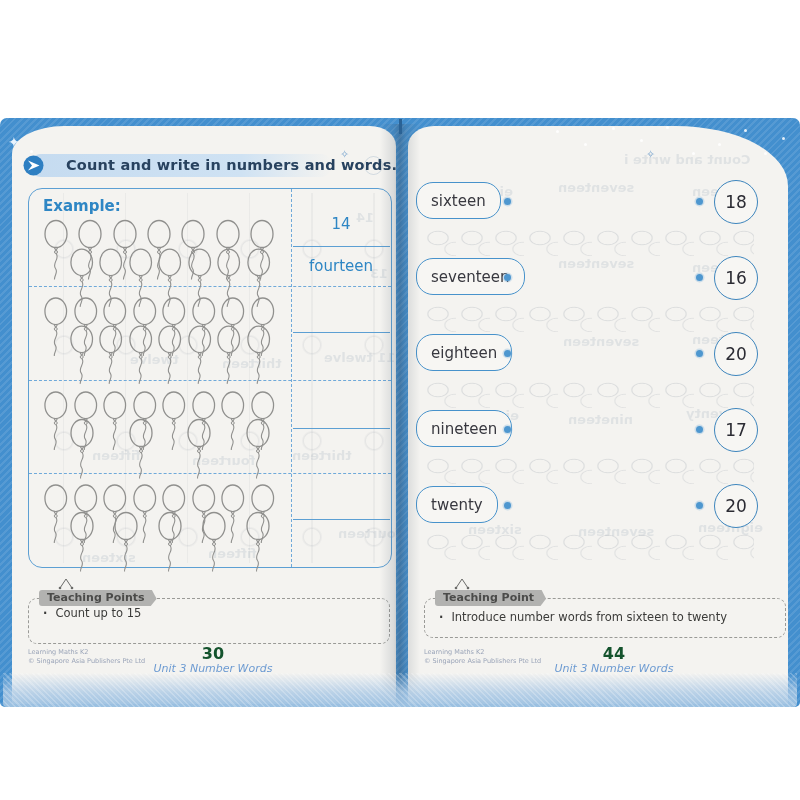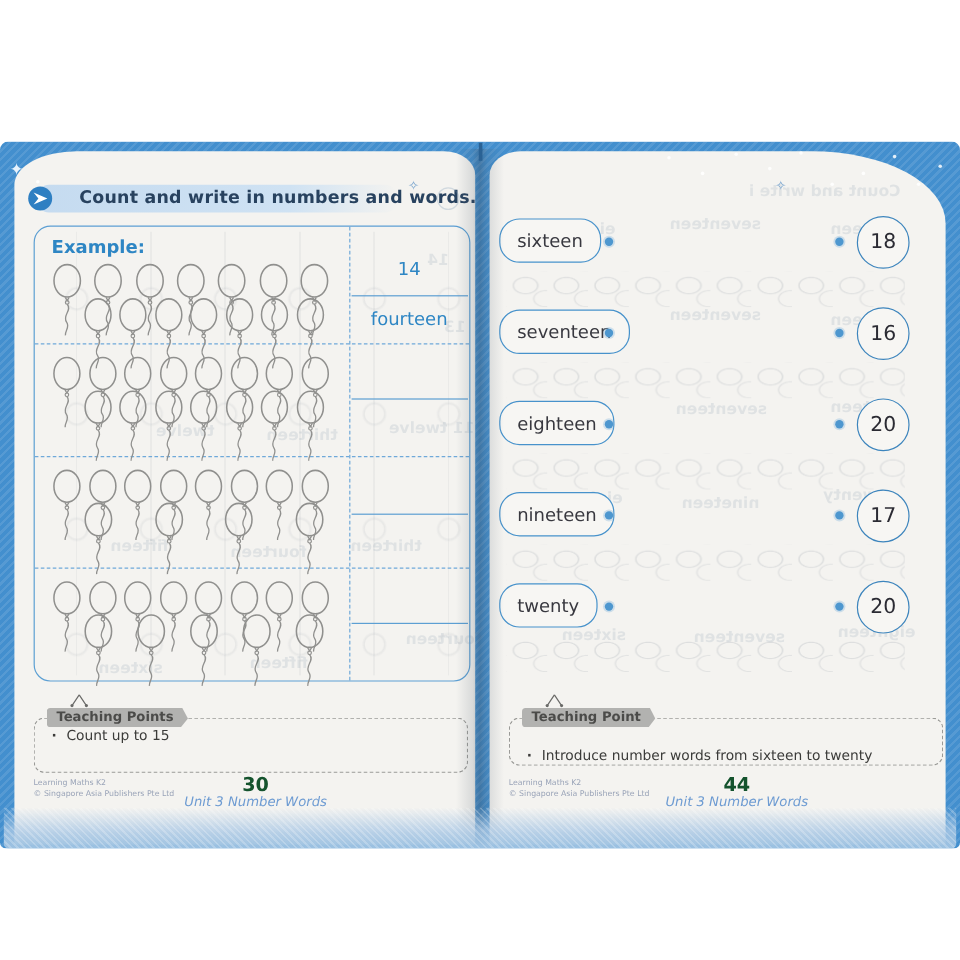--- a/index.html
+++ b/index.html
@@ -623,21 +623,21 @@
 
     <div class="tbox" style="top:472px;height:38px;">
       <span class="antenna">
         <svg width="18" height="14" viewBox="0 0 18 14">
           <path d="M3 12 L9 3 M15 12 L9 3" fill="none" stroke="#6a6a68" stroke-width="1"></path>
           <circle cx="3" cy="12" r="1.3" fill="#6a6a68"></circle>
             <circle cx="15" cy="12" r="1.3" fill="#6a6a68"></circle>
         </svg>
       </span>
       <span class="tlabel">Teaching Point</span>
-      <span class="tpoint" style="top:11px;margin-top:12px;">Introduce number words from sixteen to twenty</span>
+      <span class="tpoint" style="top:11px;">Introduce number words from sixteen to twenty</span>
     </div>
 
     <div class="imprint" style="top:522px;">
       <div>Learning Maths K2</div>
       <div>© Singapore Asia Publishers Pte Ltd</div>
     </div>
     <div class="pnum" style="left:146px;top:518px;">44</div>
     <div class="unit" style="left:126px;top:536px;">Unit 3 Number Words</div>
   </div>
 

